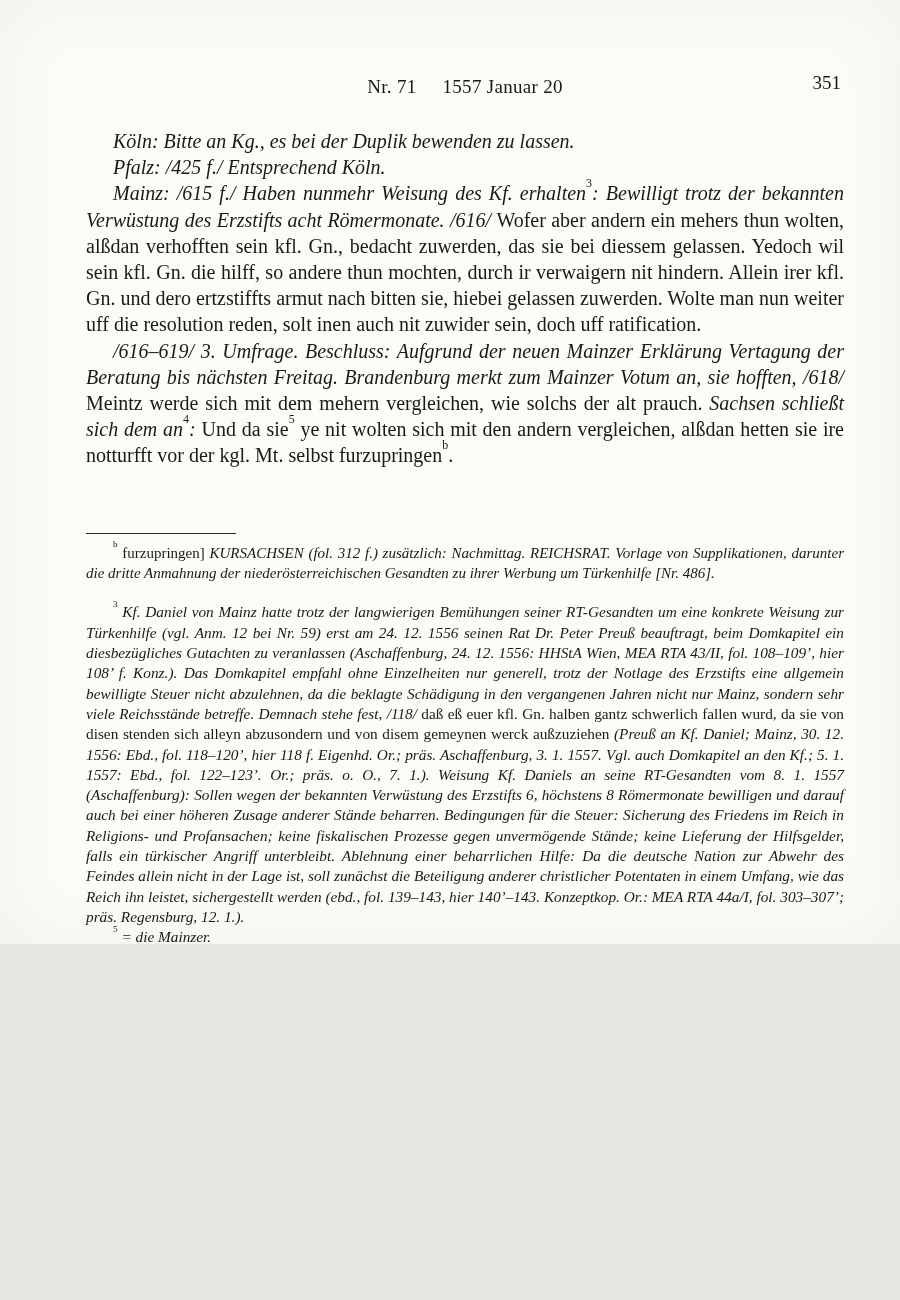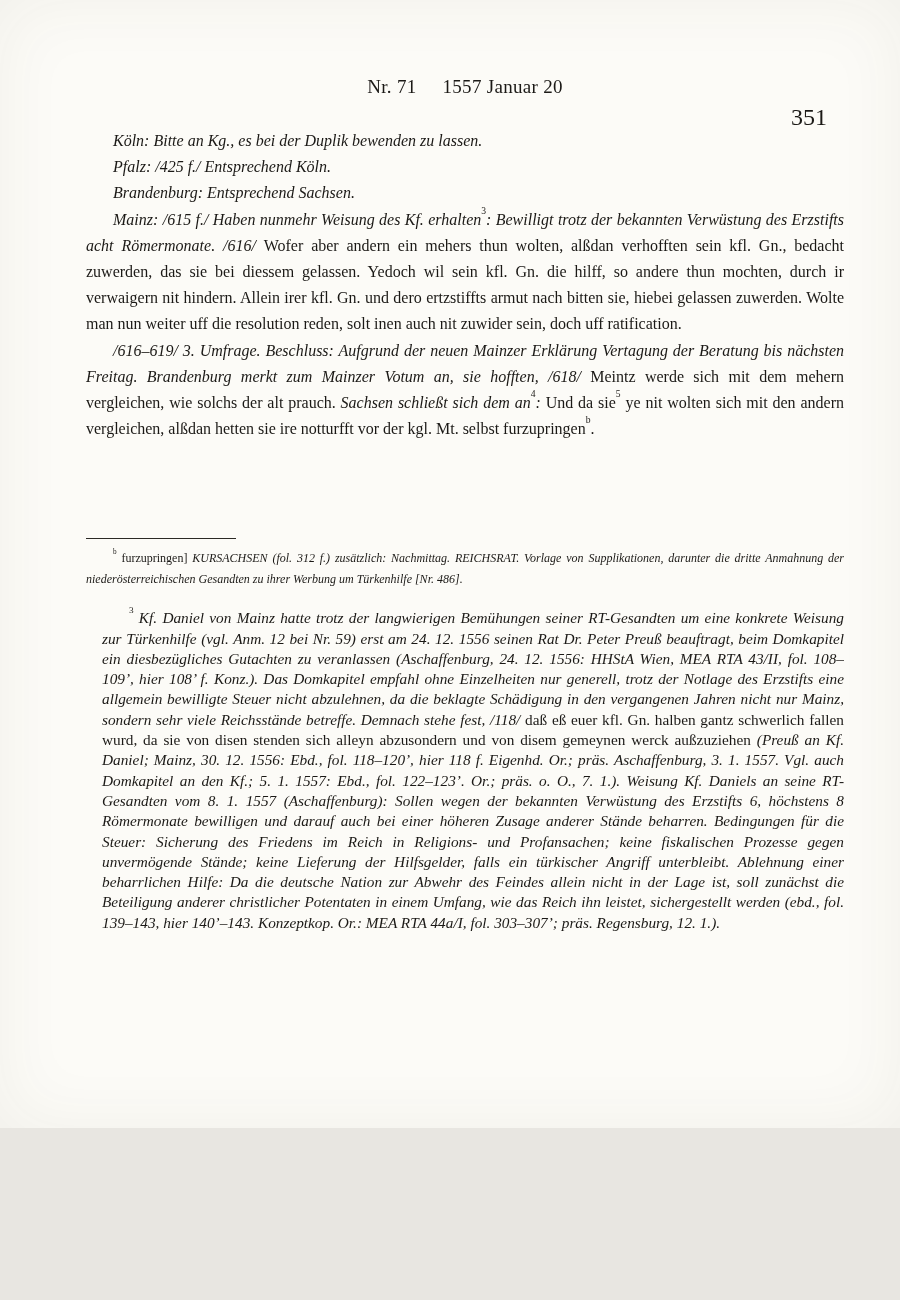--- a/index.html
+++ b/index.html
@@ -1,21 +1,21 @@
 <!DOCTYPE html>
 <html><head>
 <meta charset="utf-8">
 <style>
   * { margin: 0; padding: 0; box-sizing: border-box; }
   html, body { width: 900px; height: 1300px; }
   body { background: #e8e6e1; font-family: "Liberation Serif", "DejaVu Serif", serif; }
 
   .sheet {
     position: relative;
-    width: 900px; height: 1128px;
+    width: 900px; height: 944px;
     background: #fcfbf7;
     color: #1b1916;
     overflow: hidden;
     box-shadow: inset 0 0 70px rgba(70, 60, 35, 0.06);
   }
   .content {
     position: absolute;
     left: 86px; top: 0;
     width: 758px;
   }
@@ -28,86 +28,85 @@
   }
   .head-center {
     position: absolute;
     left: 0; right: 0;
     text-align: center;
     letter-spacing: 0.3px;
   }
   .head-center .gap { display: inline-block; width: 26px; }
   .page-num {
     position: absolute;
-    right: 17px; top: -4px;
-    font-size: 24px;
-    margin-top: 32px;
+    right: 3px; top: -4px;
+    font-size: 19px;
   }
 
   .body-text {
     margin-top: 26px;
-    font-size: 16px;
+    font-size: 20px;
     line-height: 26.2px;
     text-align: justify;
   }
   .body-text p { text-indent: 27px; }
 
   .it { font-style: italic; }
   sup {
     font-size: 60%;
     line-height: 0;
     position: relative;
     top: -0.48em;
   }
 
   .apparatus {
-    margin-top: 96px;
-    font-size: 12px;
+    margin-top: 64px;
+    font-size: 15px;
     line-height: 20.4px;
     text-align: justify;
   }
   .rule {
     width: 150px;
     border-top: 1.4px solid #2b2925;
     margin-bottom: 9px;
   }
   .apparatus p { text-indent: 27px; }
 
   .footnotes {
     margin-top: 19px;
     font-size: 15.3px;
     line-height: 20.3px;
     text-align: justify;
   }
-  .footnotes p { text-indent: 27px; margin-left: 16px; }
+  .footnotes p { text-indent: 27px; }
 </style>
 </head>
 <body>
 
 <div class="sheet">
   <div class="content">
 
     <div class="running-head">
       <div class="head-center">
         <span>Nr. 71</span><span class="gap"></span><span>1557 Januar 20</span>
       </div>
       <div class="page-num">351</div>
     </div>
 
     <div class="body-text">
       <p><span class="it">Köln: Bitte an Kg., es bei der Duplik bewenden zu lassen.</span></p>
       <p><span class="it">Pfalz: /425 f./ Entsprechend Köln.</span></p>
-      <p><span class="it">Brandenburg: Entsprechend Sachsen.</span></p>
       <p><span class="it">Mainz: /615 f./ Haben nunmehr Weisung des Kf. erhalten</span><sup>3</sup><span class="it">: Bewilligt trotz der bekannten Verwüstung des Erzstifts acht Römermonate. /616/ </span><span>Wofer aber andern ein mehers thun wolten, alßdan verhofften sein kfl. Gn., bedacht zuwerden, das sie bei diessem gelassen. Yedoch wil sein kfl. Gn. die hilff, so andere thun mochten, durch ir verwaigern nit hindern. Allein irer kfl. Gn. und dero ertzstiffts armut nach bitten sie, hiebei gelassen zuwerden. Wolte man nun weiter uff die resolution reden, solt inen auch nit zuwider sein, doch uff ratification.</span></p>
       <p><span class="it">/616–619/ 3. Umfrage. Beschluss: Aufgrund der neuen Mainzer Erklärung Vertagung der Beratung bis nächsten Freitag. Brandenburg merkt zum Mainzer Votum an, sie hofften, /618/ </span><span>Meintz werde sich mit dem mehern vergleichen, wie solchs der alt prauch. </span><span class="it">Sachsen schließt sich dem an</span><sup>4</sup><span class="it">: </span><span>Und da sie</span><sup>5</sup><span> ye nit wolten sich mit den andern vergleichen, alßdan hetten sie ire notturfft vor der kgl. Mt. selbst furzupringen</span><sup>b</sup><span>.</span></p>
     </div>
 
     <div class="apparatus">
       <div class="rule"></div>
       <p><sup>b</sup><span> furzupringen] </span><span class="it">KURSACHSEN (fol. 312 f.) zusätzlich: Nachmittag. REICHSRAT. Vorlage von Supplikationen, darunter die dritte Anmahnung der niederösterreichischen Gesandten zu ihrer Werbung um Türkenhilfe [Nr. 486].</span></p>
     </div>
 
     <div class="footnotes">
       <p><sup>3</sup><span class="it"> Kf. Daniel von Mainz hatte trotz der langwierigen Bemühungen seiner RT-Gesandten um eine konkrete Weisung zur Türkenhilfe (vgl. Anm. 12 bei Nr. 59) erst am 24. 12. 1556 seinen Rat Dr. Peter Preuß beauftragt, beim Domkapitel ein diesbezügliches Gutachten zu veranlassen (Aschaffenburg, 24. 12. 1556: HHStA Wien, MEA RTA 43/II, fol. 108–109’, hier 108’ f. Konz.). Das Domkapitel empfahl ohne Einzelheiten nur generell, trotz der Notlage des Erzstifts eine allgemein bewilligte Steuer nicht abzulehnen, da die beklagte Schädigung in den vergangenen Jahren nicht nur Mainz, sondern sehr viele Reichsstände betreffe. Demnach stehe fest, /118/ </span><span>daß eß euer kfl. Gn. halben gantz schwerlich fallen wurd, da sie von disen stenden sich alleyn abzusondern und von disem gemeynen werck außzuziehen </span><span class="it">(Preuß an Kf. Daniel; Mainz, 30. 12. 1556: Ebd., fol. 118–120’, hier 118 f. Eigenhd. Or.; präs. Aschaffenburg, 3. 1. 1557. Vgl. auch Domkapitel an den Kf.; 5. 1. 1557: Ebd., fol. 122–123’. Or.; präs. o. O., 7. 1.). Weisung Kf. Daniels an seine RT-Gesandten vom 8. 1. 1557 (Aschaffenburg): Sollen wegen der bekannten Verwüstung des Erzstifts 6, höchstens 8 Römermonate bewilligen und darauf auch bei einer höheren Zusage anderer Stände beharren. Bedingungen für die Steuer: Sicherung des Friedens im Reich in Religions- und Profansachen; keine fiskalischen Prozesse gegen unvermögende Stände; keine Lieferung der Hilfsgelder, falls ein türkischer Angriff unterbleibt. Ablehnung einer beharrlichen Hilfe: Da die deutsche Nation zur Abwehr des Feindes allein nicht in der Lage ist, soll zunächst die Beteiligung anderer christlicher Potentaten in einem Umfang, wie das Reich ihn leistet, sichergestellt werden (ebd., fol. 139–143, hier 140’–143. Konzeptkop. Or.: MEA RTA 44a/I, fol. 303–307’; präs. Regensburg, 12. 1.).</span></p>
+      <p><sup>5</sup><span class="it"> = die Mainzer.</span></p>
     </div>
 
   </div>
 </div>
 
 </body></html>

